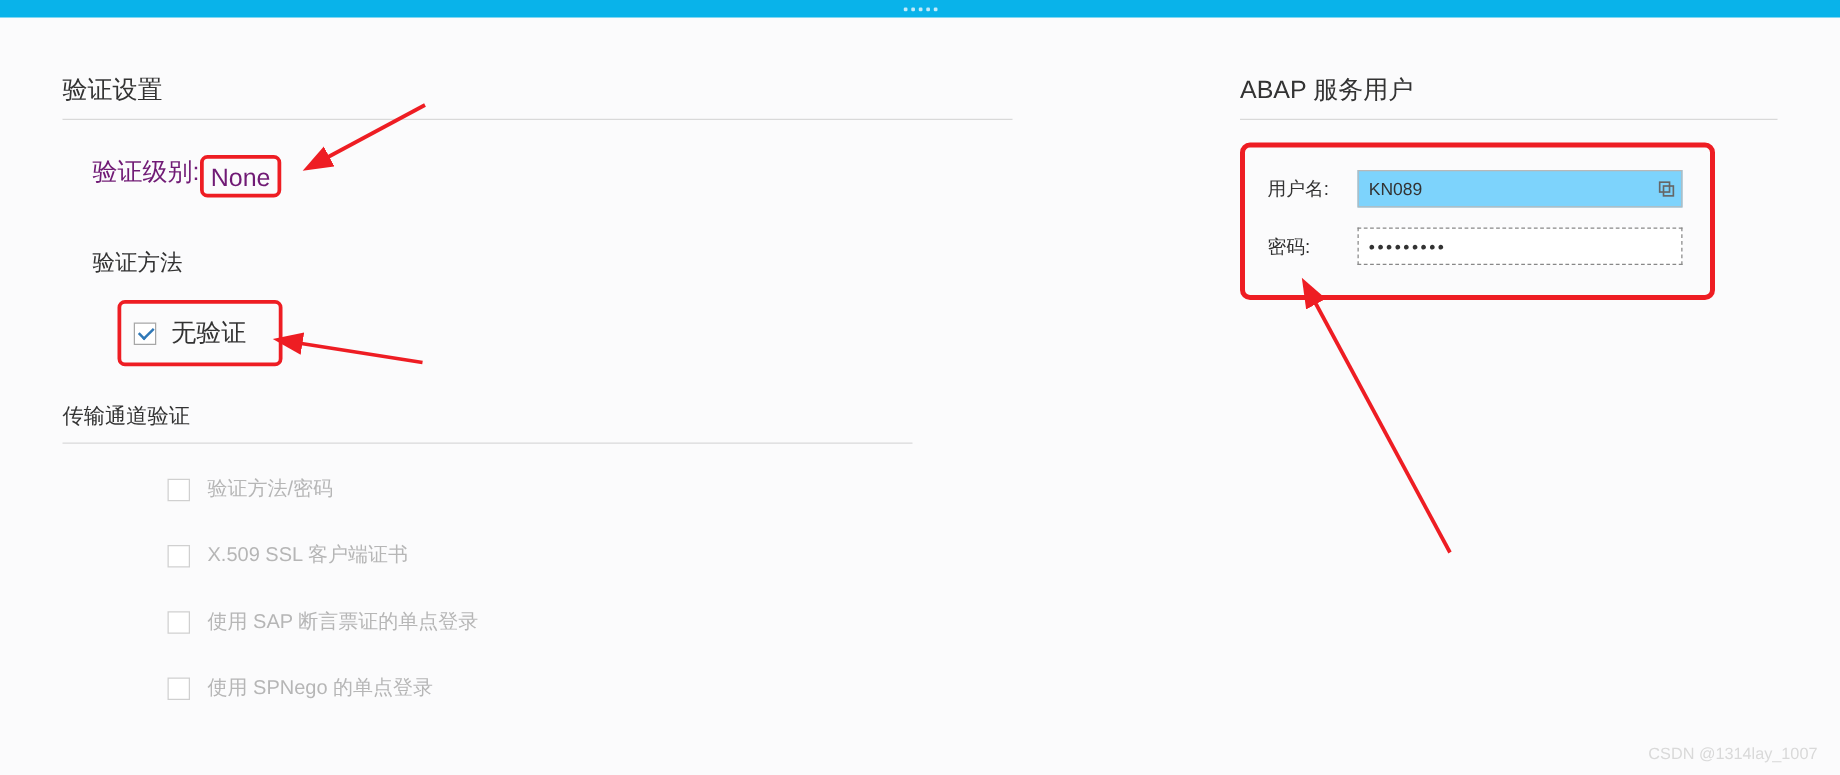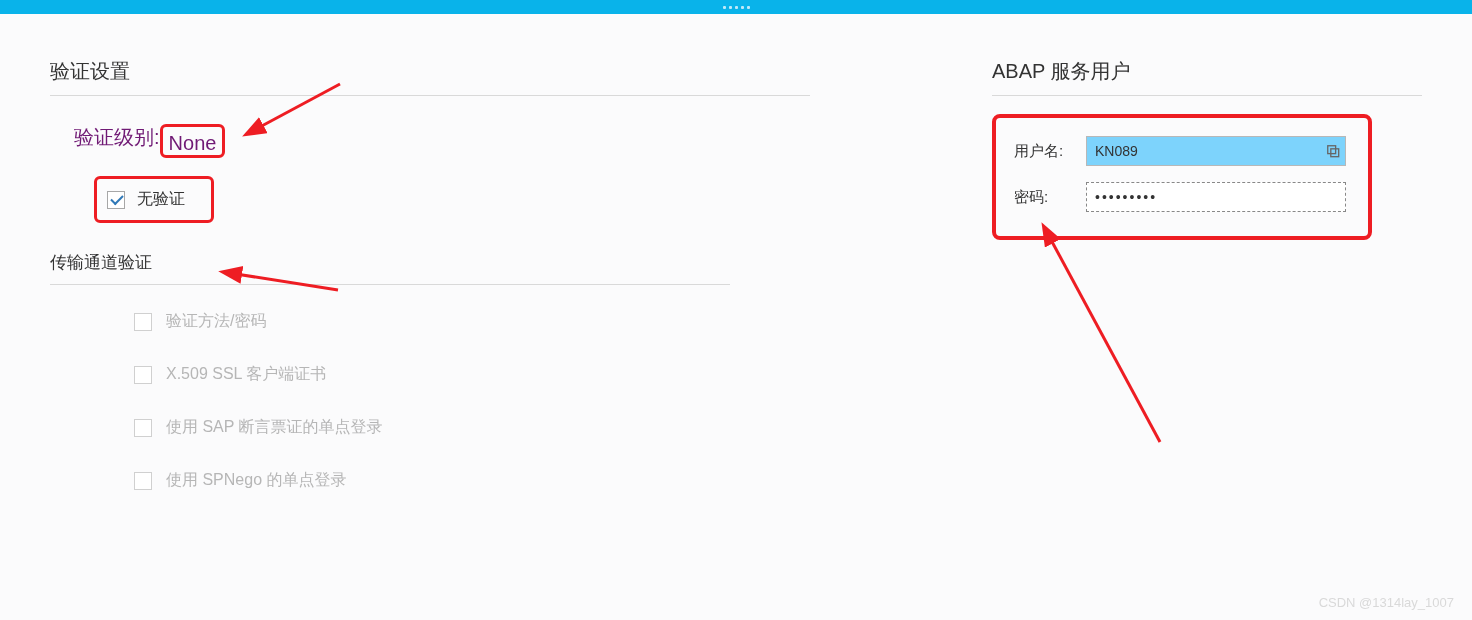--- a/index.html
+++ b/index.html
@@ -94,21 +94,21 @@
     .cb.checked::after {
       content: "";
       position: absolute;
       left: 3px; top: 3px;
       width: 10px; height: 5px;
       border-left: 2px solid #2f78b7;
       border-bottom: 2px solid #2f78b7;
       transform: rotate(-45deg);
     }
     .cb.disabled { border-color: #d0d0d0; cursor: default; }
-    .method-no-auth .lbl { font-size: 16px; color: #333; }
+    .method-no-auth .lbl { font-size: 20px; color: #333; }
     .channel-title {
       margin-top: 28px;
       font-size: 17px;
       color: #333;
       padding-bottom: 10px;
       border-bottom: 1px solid #d9d9d9;
       width: 680px;
     }
     .opt-list {
       margin-left: 84px;
@@ -214,20 +214,21 @@
   <div class="col-left">
     <div class="section-title">验证设置</div>
 
     <div class="row-level">
       <span>验证级别:</span>
       <span class="hl-box">
         <span class="level-val">None</span>
       </span>
     </div>
 
+    <div class="sub-title">验证方法</div>
 
     <div class="method-box">
       <div class="method-no-auth">
         <span class="cb checked"></span>
         <span class="lbl">无验证</span>
       </div>
     </div>
 
     <div class="channel-title">传输通道验证</div>
 

